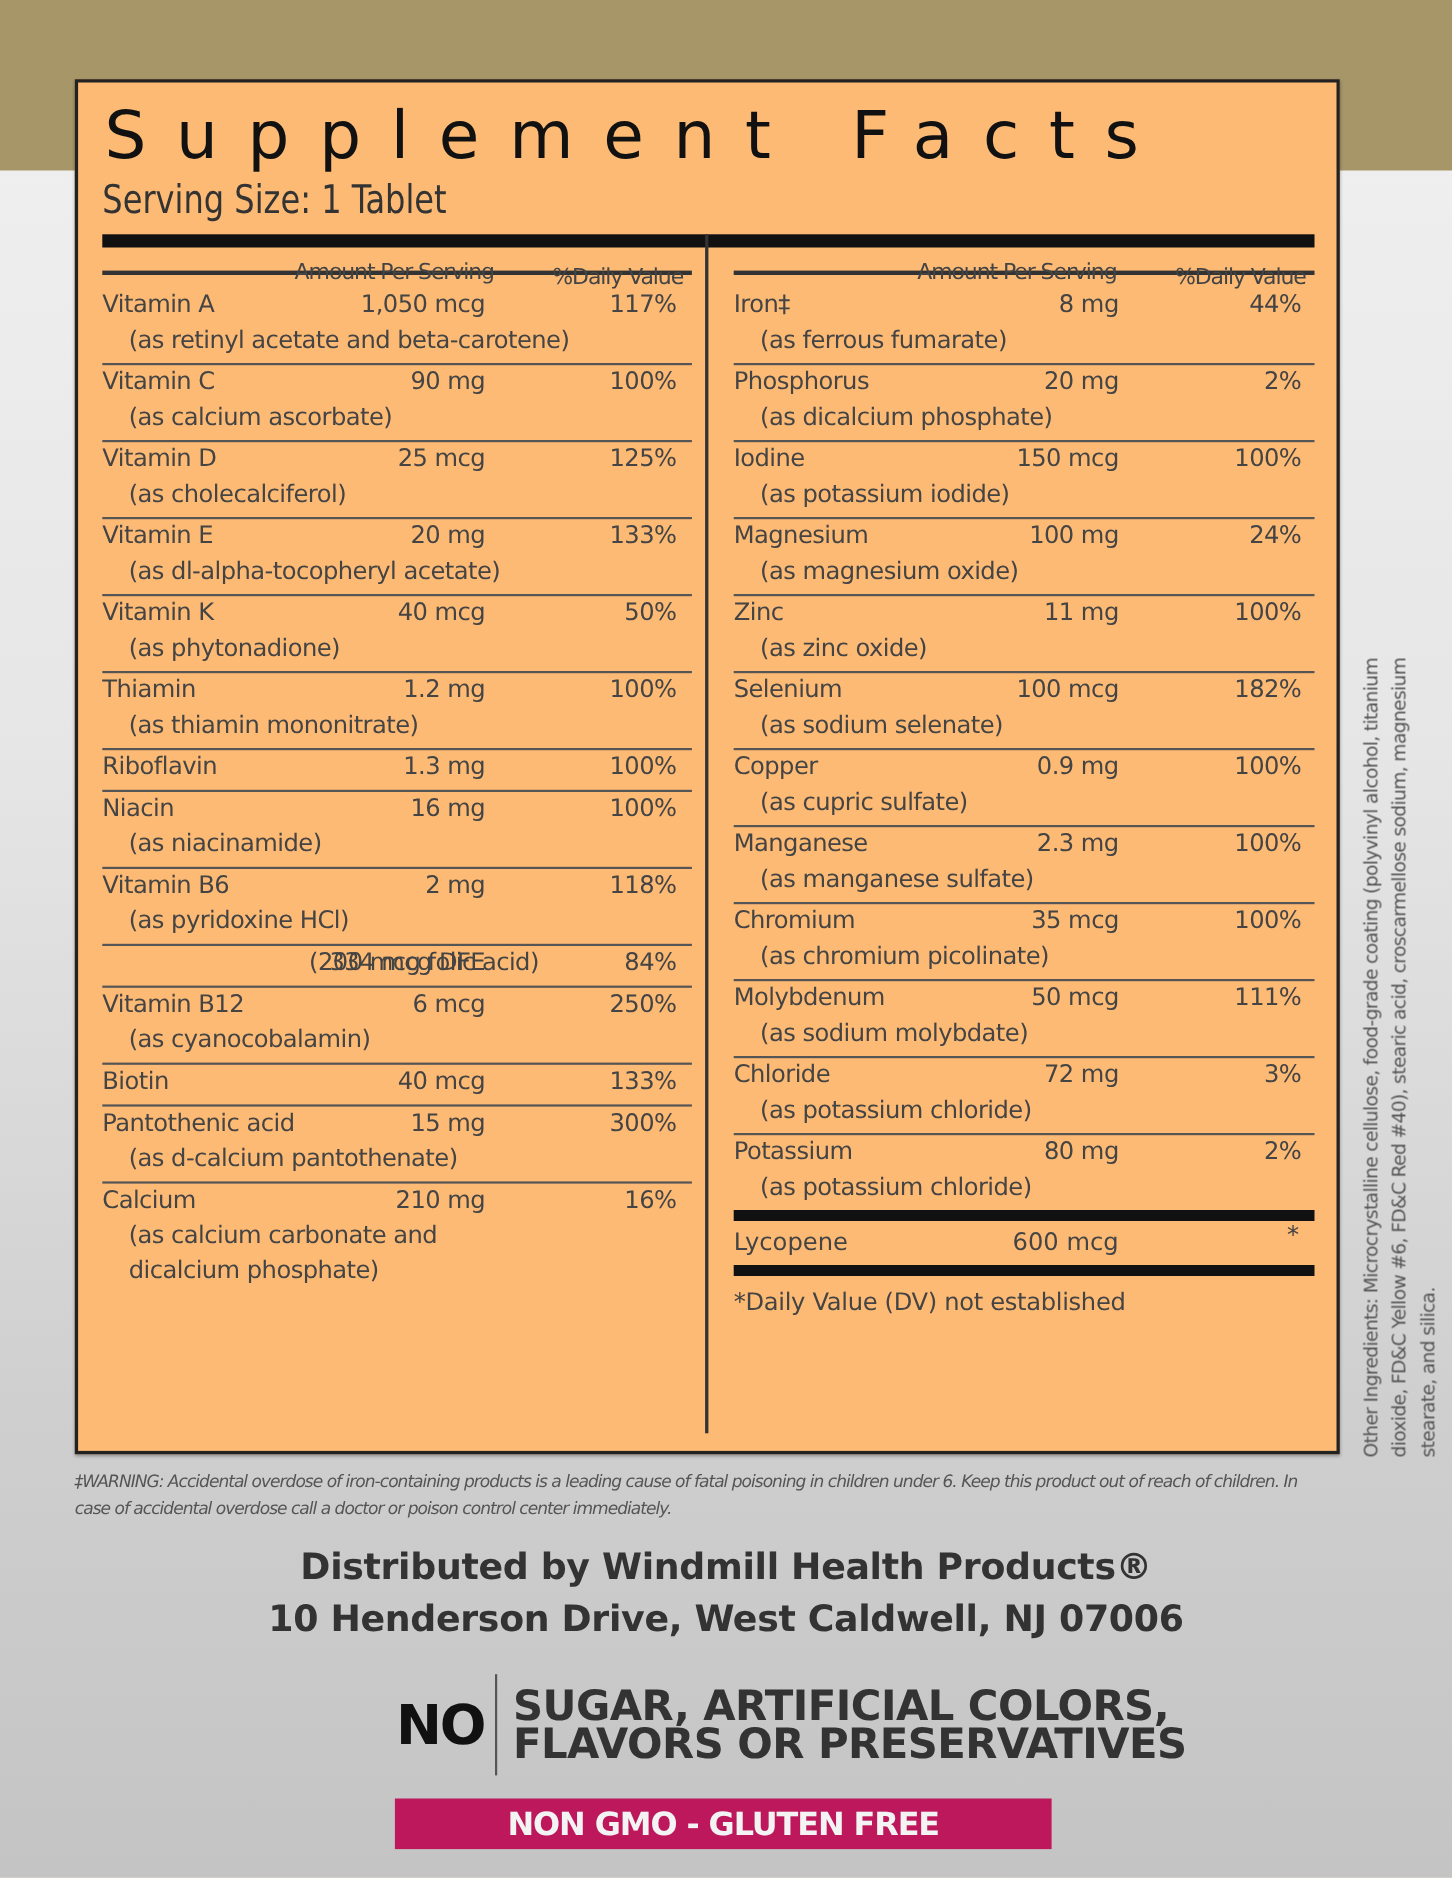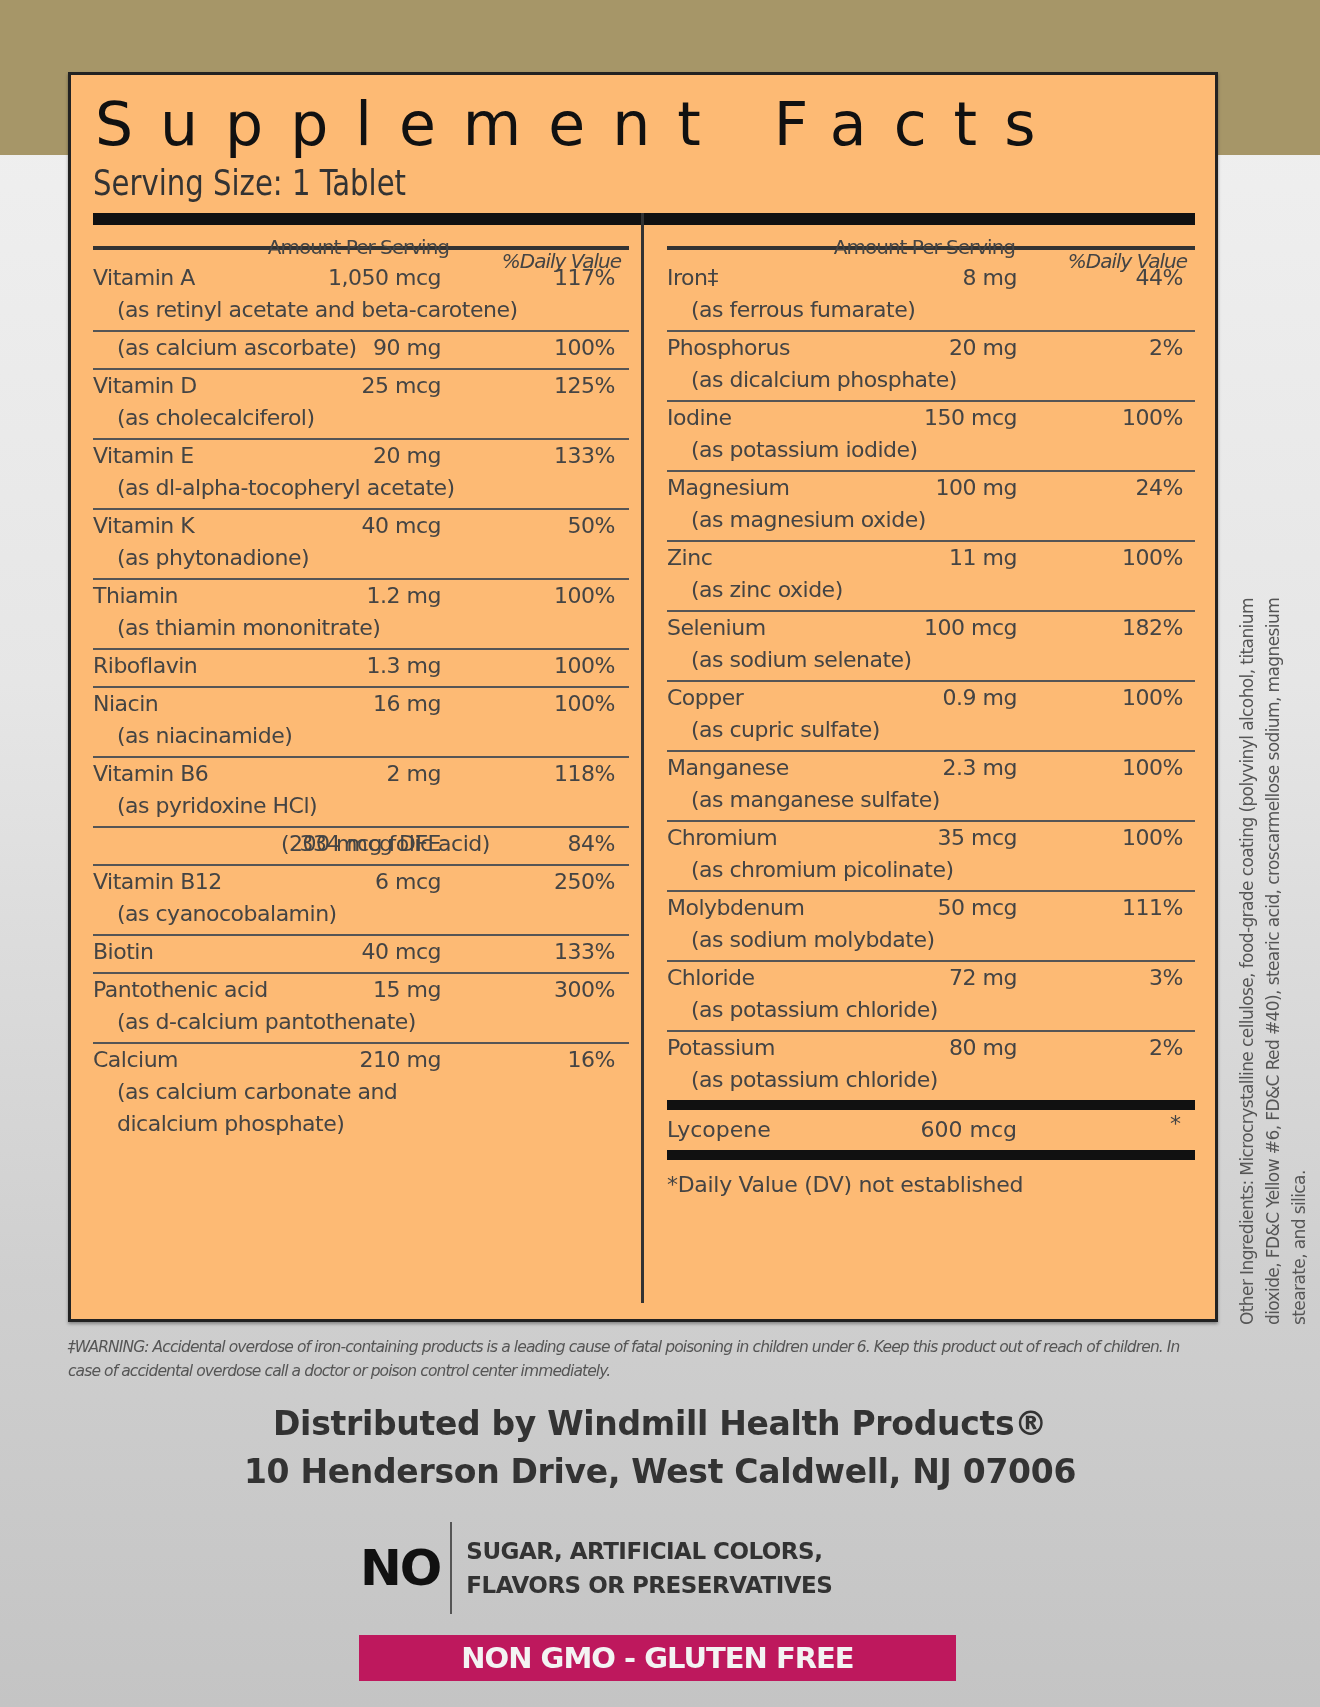--- a/index.html
+++ b/index.html
@@ -45,21 +45,21 @@
   }
   .col.left { left: 22px; width: 536px; }
   .col.right { left: 596px; width: 528px; }
   .col-header {
     position: relative; height: 25px;
     border-bottom: 4px solid #333;
     font-size: 20px; color: #444;
     transform-origin: left;
   }
   .col-header .h-amt { position: absolute; top: 10px; right: 180px; letter-spacing: -1px; }
-  .col-header .h-dv { position: absolute; top: 24px; right: 8px; letter-spacing: -1px; font-style: italic; }
+  .col-header .h-dv { position: absolute; top: 14px; right: 8px; letter-spacing: -1px; }
   .rows { margin-top: 12px; }
   .row {
     position: relative;
     border-bottom: 2px solid #555;
     font-size: 22px; color: #444; line-height: 32px;
     padding-bottom: 4px;
   }
   .row .name { display: block; padding-left: 0; letter-spacing: -0.5px; }
   .row .amt { position: absolute; top: 0; right: 188px; letter-spacing: -0.5px; }
   .row .dv { position: absolute; top: 0; right: 14px; letter-spacing: -0.5px; }
@@ -96,21 +96,21 @@
   .no-block {
     position: absolute; left: 360px; top: 1518px; height: 100px;
     display: flex; align-items: center;
   }
   .no-word {
     font-size: 50px; font-weight: bold; color: #111; padding-right: 10px;
     letter-spacing: -2px;
   }
   .no-divider { width: 2px; height: 92px; background: #555; margin-right: 14px; }
   .no-text {
-    font-size: 23px; line-height: 34px; font-weight: bold; color: #333;
+    font-size: 38px; line-height: 34px; font-weight: bold; color: #333;
     letter-spacing: -0.5px;
   }
   .badge {
     position: absolute; left: 359px; top: 1635px; width: 597px; height: 46px;
     background: #be185d; color: #f3f3f3;
     font-size: 29px; font-weight: bold; text-align: center; line-height: 46px;
     letter-spacing: -1px;
   }
 </style>
 </head>
@@ -130,20 +130,21 @@
       <span class="h-dv">%Daily Value</span>
     </div>
     <div class="rows" id="left-rows">
         <div class="row">
           <span class="name">Vitamin A</span>
           <span class="amt">1,050 mcg</span>
           <span class="dv">117%</span>
           <span class="source">(as retinyl acetate and beta-carotene)</span>
         </div>
         <div class="row">
+          <span class="name">Vitamin C</span>
           <span class="amt">90 mg</span>
           <span class="dv">100%</span>
           <span class="source">(as calcium ascorbate)</span>
         </div>
         <div class="row">
           <span class="name">Vitamin D</span>
           <span class="amt">25 mcg</span>
           <span class="dv">125%</span>
           <span class="source">(as cholecalciferol)</span>
         </div>

